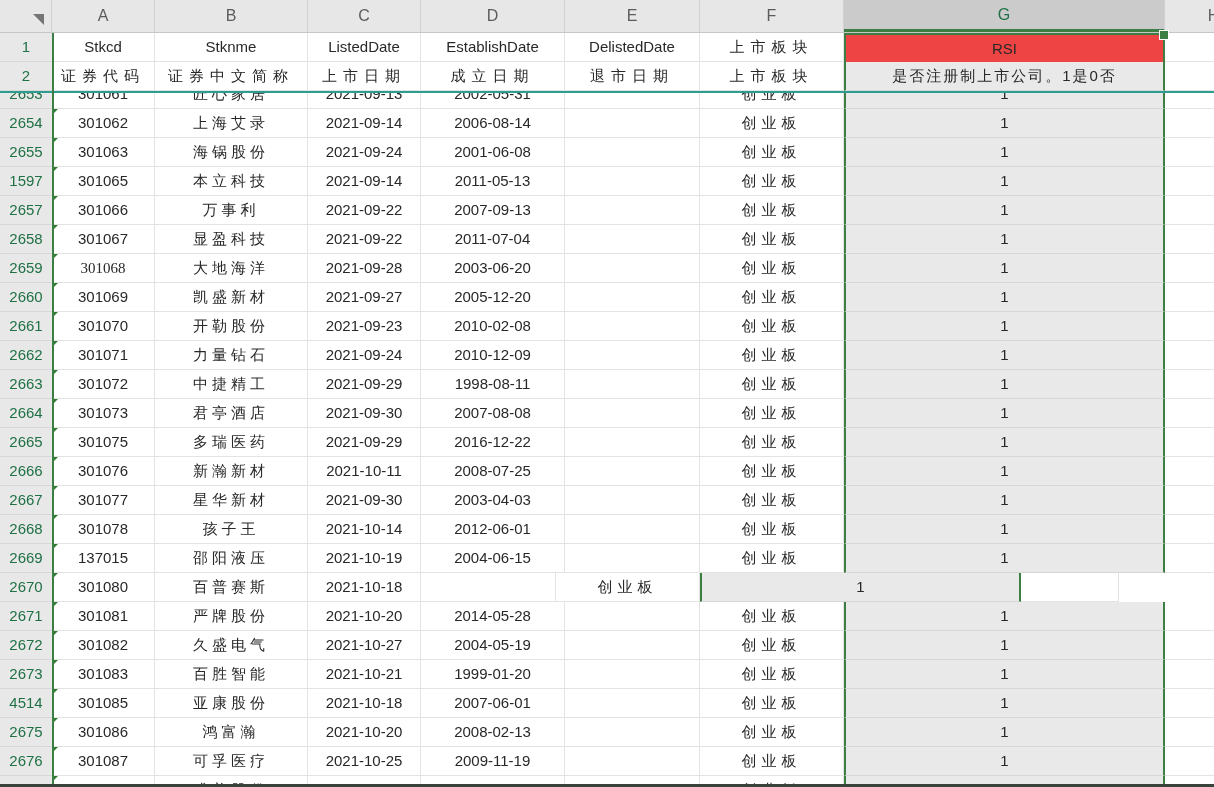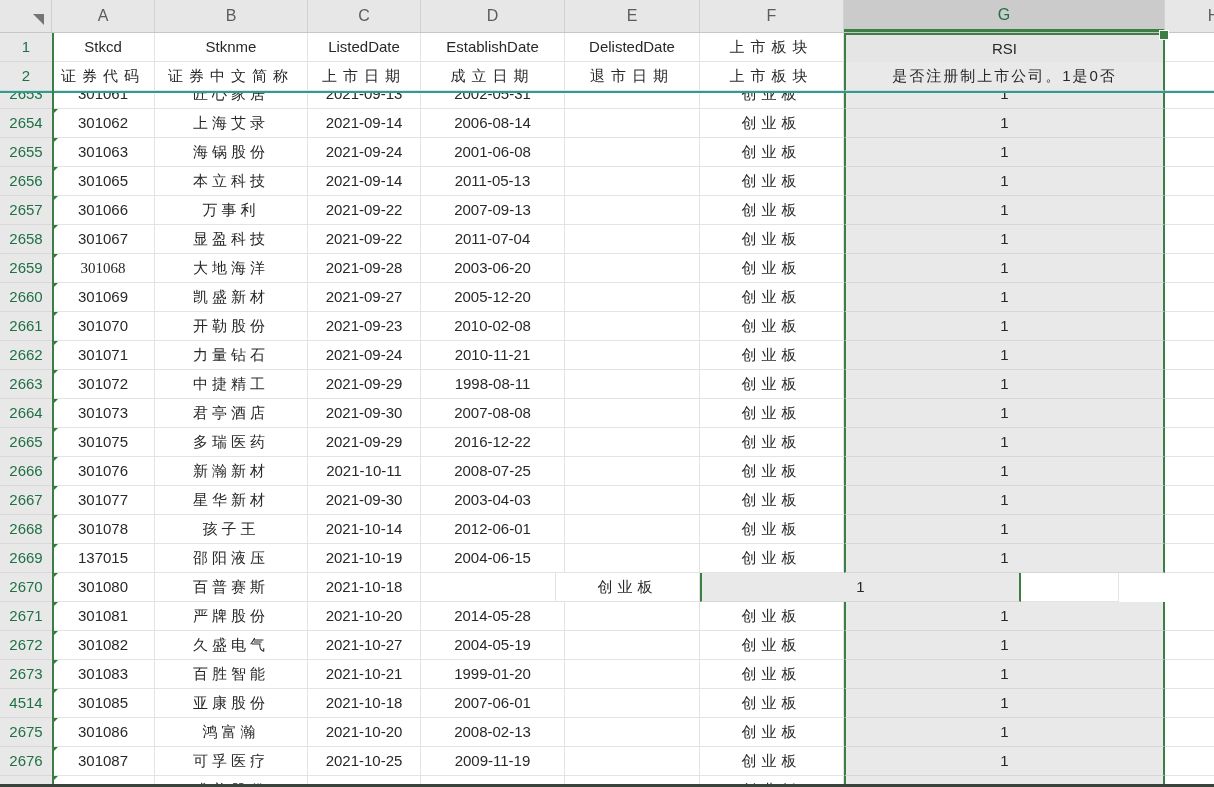--- a/index.html
+++ b/index.html
@@ -18,21 +18,21 @@
   
   .row{display:flex;height:29px;box-sizing:border-box;background:#fff;}
   .rh{width:52px;flex:none;background:#E8E8E8;color:#1F7145;text-align:center;
       line-height:28px;font-size:15px;border-bottom:1px solid #D8D8D8;box-sizing:border-box;
       overflow:hidden;white-space:nowrap;}
   .c{flex:none;box-sizing:border-box;border-right:1px solid #E3E3E3;border-bottom:1px solid #E3E3E3;
      text-align:center;line-height:28px;font-size:15px;color:#282828;overflow:hidden;
      white-space:nowrap;position:relative;background:#fff;}
   .c.selfill{background:#E9E9E9;border-left:2px solid #3D7E44;border-right:2px solid #3D7E44;
              border-bottom-color:#D6D6D6;}
-  .c.g1{background:#e5e5e5;border:2px solid #3D7E44;border-bottom:none;}
+  .c.g1{background:#ef4444;border:2px solid #3D7E44;border-bottom:none;}
 
   
   .sp6{letter-spacing:6px;}
   .sp5{letter-spacing:5px;}
   .sp4{letter-spacing:4px;}
   .sp2{letter-spacing:2px;}
 
   
   .tri{position:absolute;left:0;top:0;width:6px;height:6px;background:#2F7D35;
        clip-path:polygon(0 0,100% 0,0 100%);}
@@ -130,21 +130,21 @@
         <div class="c" style="width: 103px;"><span>301063</span><div class="tri"></div></div>
         <div class="c sp4" style="width: 153px;"><span>海锅股份</span></div>
         <div class="c" style="width: 113px;"><span>2021-09-24</span></div>
         <div class="c" style="width: 144px;"><span>2001-06-08</span></div>
         <div class="c" style="width: 135px;"><span></span></div>
         <div class="c sp5" style="width: 144px;"><span>创业板</span></div>
         <div class="c selfill" style="width: 321px;"><span>1</span></div>
         <div class="c" style="width: 98px;"><span></span></div>
       </div>
       <div class="row">
-        <div class="rh">2656</div>
+        <div class="rh">1597</div>
         <div class="c" style="width: 103px;"><span>301065</span><div class="tri"></div></div>
         <div class="c sp4" style="width: 153px;"><span>本立科技</span></div>
         <div class="c" style="width: 113px;"><span>2021-09-14</span></div>
         <div class="c" style="width: 144px;"><span>2011-05-13</span></div>
         <div class="c" style="width: 135px;"><span></span></div>
         <div class="c sp5" style="width: 144px;"><span>创业板</span></div>
         <div class="c selfill" style="width: 321px;"><span>1</span></div>
         <div class="c" style="width: 98px;"><span></span></div>
       </div>
       <div class="row">
@@ -200,21 +200,21 @@
         <div class="c" style="width: 135px;"><span></span></div>
         <div class="c sp5" style="width: 144px;"><span>创业板</span></div>
         <div class="c selfill" style="width: 321px;"><span>1</span></div>
         <div class="c" style="width: 98px;"><span></span></div>
       </div>
       <div class="row">
         <div class="rh">2662</div>
         <div class="c" style="width: 103px;"><span>301071</span><div class="tri"></div></div>
         <div class="c sp4" style="width: 153px;"><span>力量钻石</span></div>
         <div class="c" style="width: 113px;"><span>2021-09-24</span></div>
-        <div class="c" style="width: 144px;"><span>2010-11-21</span></div>
+        <div class="c" style="width: 144px;"><span>2010-12-09</span></div>
         <div class="c" style="width: 135px;"><span></span></div>
         <div class="c sp5" style="width: 144px;"><span>创业板</span></div>
         <div class="c selfill" style="width: 321px;"><span>1</span></div>
         <div class="c" style="width: 98px;"><span></span></div>
       </div>
       <div class="row">
         <div class="rh">2663</div>
         <div class="c" style="width: 103px;"><span>301072</span><div class="tri"></div></div>
         <div class="c sp4" style="width: 153px;"><span>中捷精工</span></div>
         <div class="c" style="width: 113px;"><span>2021-09-29</span></div>

